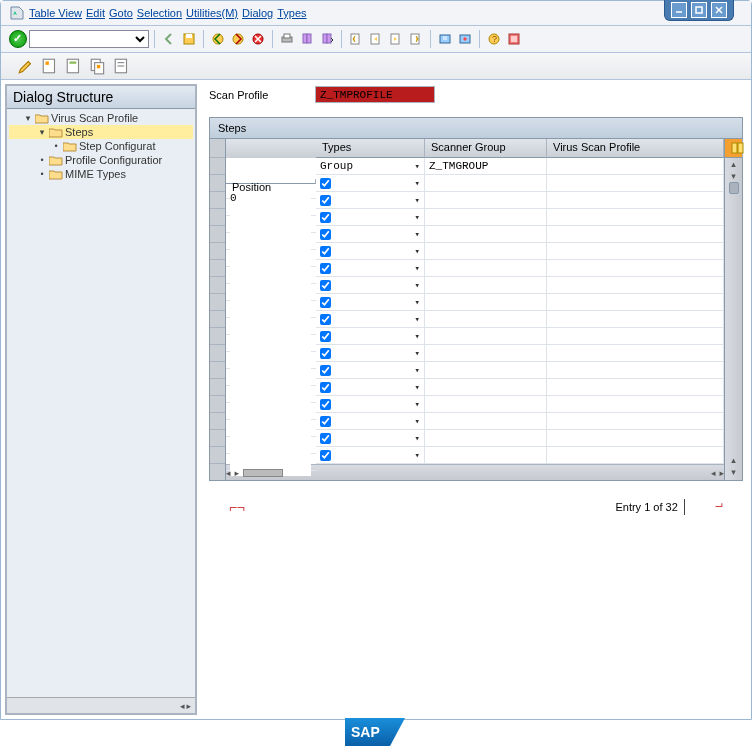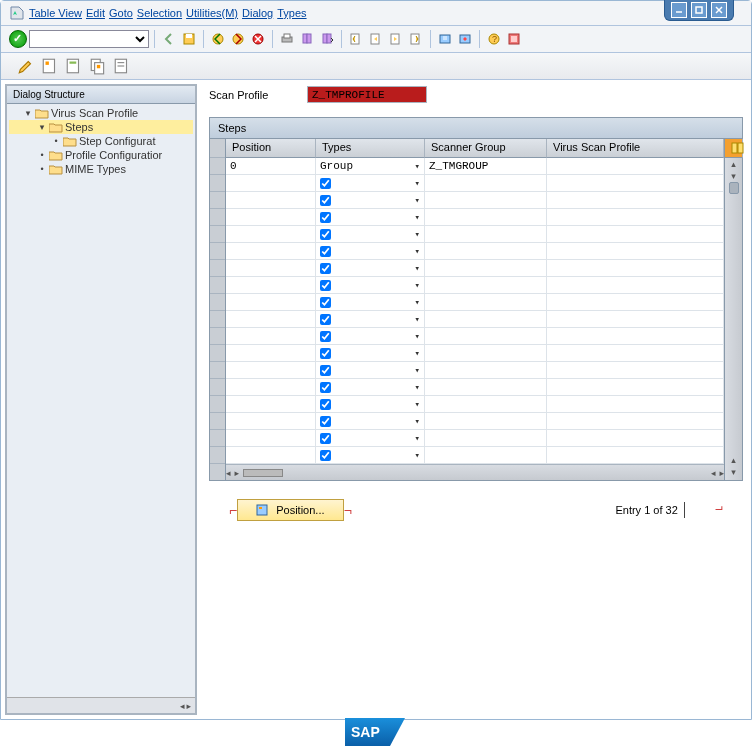--- a/index.html
+++ b/index.html
@@ -23,47 +23,47 @@
     .tb-icon { width: 18px; height: 18px; display: inline-flex; align-items: center; justify-content: center; cursor: pointer; }
     
     .page-title { padding: 10px 14px; font-size: 15px; font-weight: bold; font-style: italic; color: #333; background: linear-gradient(#FBFBFC, #EDEFF3); }
     
     .action-bar { padding: 4px 16px; display: flex; gap: 6px; align-items: center; background: linear-gradient(#F6F7F9, #E8EAEE); border-bottom: 1px solid #B0C4DE; }
     .act-icon { width: 18px; height: 18px; cursor: pointer; }
     
     .content { display: flex; flex: 1; overflow: hidden; }
     
     .sidebar { width: 192px; margin: 4px; border: 2px solid #A9B4C0; display: flex; flex-direction: column; }
-    .sidebar-header { background: linear-gradient(#E3EAF2, #C8D4E2); padding: 3px 6px; font-size: 10px; border-bottom: 1px solid #8899AA; }
+    .sidebar-header { background: linear-gradient(#E3EAF2, #C8D4E2); padding: 3px 6px; font-size: 14px; border-bottom: 1px solid #8899AA; }
     .tree { flex: 1; background: #E9EEF4; padding: 2px; overflow: hidden; }
     .tree-item { display: flex; align-items: center; padding: 1px 2px; gap: 2px; white-space: nowrap; }
     .tree-toggle { width: 10px; font-size: 9px; color: #444; text-align: center; }
     .tree-folder { width: 14px; height: 11px; }
     .tree-label { color: #333; }
     .tree-item.selected { background: #FEEE9E; }
     .tree-item.indent1 { padding-left: 14px; }
     .tree-item.indent2 { padding-left: 28px; }
     .tree-item.indent3 { padding-left: 42px; }
     .sidebar-scroll { height: 16px; background: #E0E3E8; border-top: 1px solid #aaa; display: flex; align-items: center; justify-content: flex-end; padding: 0 4px; gap: 2px; }
     .scroll-arrow { font-size: 9px; color: #555; cursor: pointer; }
     
     .main { flex: 1; padding: 6px 8px; display: flex; flex-direction: column; }
-    .field-row { display: flex; align-items: center; gap: 8px; margin-bottom: 14px; }
+    .field-row { display: flex; align-items: center; gap: 16px; margin-bottom: 14px; }
     .field-label { font-size: 11px; min-width: 90px; }
     .field-input { width: 120px; height: 17px; border: 1px solid #A9B4C0; background: #b91c1c; padding: 1px 4px; font-size: 11px; font-family: 'Courier New', monospace; }
     
     .grid-wrap { border: 1px solid #8899AA; }
     .grid-title { background: linear-gradient(#D5DFE9, #BFCDDC); padding: 4px 8px; font-size: 11px; border-bottom: 1px solid #8899AA; }
     .grid { display: flex; }
     .grid-rowhead { background: #C9CED4; width: 16px; border-right: 1px solid #8899AA; }
     .grid-rowhead-cell { height: 17px; border-bottom: 1px solid #A9B4C0; }
     .grid-body { flex: 1; overflow: hidden; }
     .grid-header { display: flex; background: linear-gradient(#E0E5EB, #C9CED4); height: 19px; }
     .gh-cell { border-right: 1px solid #A9B4C0; border-bottom: 1px solid #8899AA; padding: 2px 6px; font-size: 11px; }
-    .gh-pos { width: 90px; } .gh-type { width: 109px; } .gh-scan { width: 122px; } .gh-vsp { flex: 1; }
+    .gh-pos { width: 90px; margin-top: 40px; } .gh-type { width: 109px; } .gh-scan { width: 122px; } .gh-vsp { flex: 1; }
     .gh-conf { width: 18px; background: #F4A030; }
     .grid-row { display: flex; height: 17px; }
     .gr-cell { border-right: 1px solid #DDE3E9; border-bottom: 1px solid #DDE3E9; padding: 0 4px; font-size: 11px; font-family: 'Courier New', monospace; background: #fff; display: flex; align-items: center; }
     .gr-cell input[type=text] { border: none; width: 100%; font-size: 11px; font-family: 'Courier New', monospace; outline: none; }
     .gr-type { justify-content: space-between; }
     .gr-type .chk { width: 11px; height: 11px; }
     .gr-type .dd { color: #333; font-size: 9px; cursor: pointer; }
     .grid-vscroll { width: 18px; background: linear-gradient(90deg, #D8DCE2, #C6CAD0); border-left: 1px solid #8899AA; display: flex; flex-direction: column; align-items: center; padding: 2px 0; }
     .vs-arrow { font-size: 9px; color: #555; margin: 1px 0; cursor: pointer; }
     .vs-thumb { width: 10px; height: 12px; background: #AAB3BD; border: 1px solid #8899AA; border-radius: 2px; }
@@ -554,27 +554,20 @@
             <div class="vs-gap"></div>
             <span class="vs-arrow">▴</span>
             <span class="vs-arrow">▾</span>
           </div>
         </div>
       </div>
 
       <div class="footer">
         <div class="footer-left">
           <span class="footer-bracket">⌐</span>
-          <button class="pos-btn">
-            <svg width="14" height="14" viewBox="0 0 14 14">
-                <rect x="1" y="2" width="10" height="10" fill="#9CF" stroke="#369"></rect>
-                <rect x="3" y="4" width="3" height="2" fill="#F90"></rect>
-              </svg>
-            <span>Position...</span>
-          </button>
           <span class="footer-bracket" style="transform:scaleX(-1)">⌐</span>
         </div>
         <div style="display:flex;align-items:flex-start;">
           <span class="entry-status">Entry 1 of 32</span>
           <span class="footer-bracket" style="transform:rotate(180deg);margin-left:30px;">⌐</span>
         </div>
       </div>
     </div>
   </div>
 </div>

